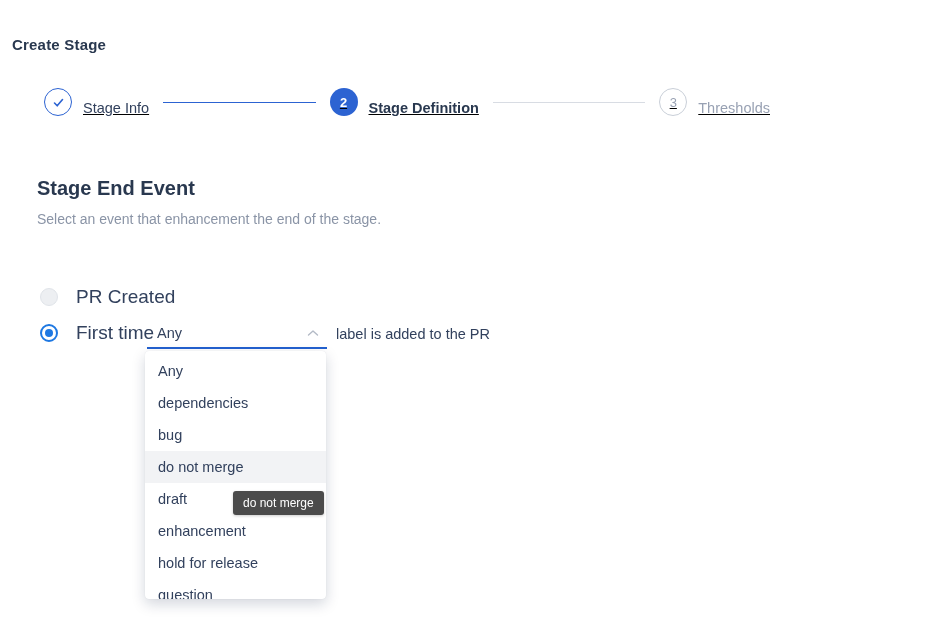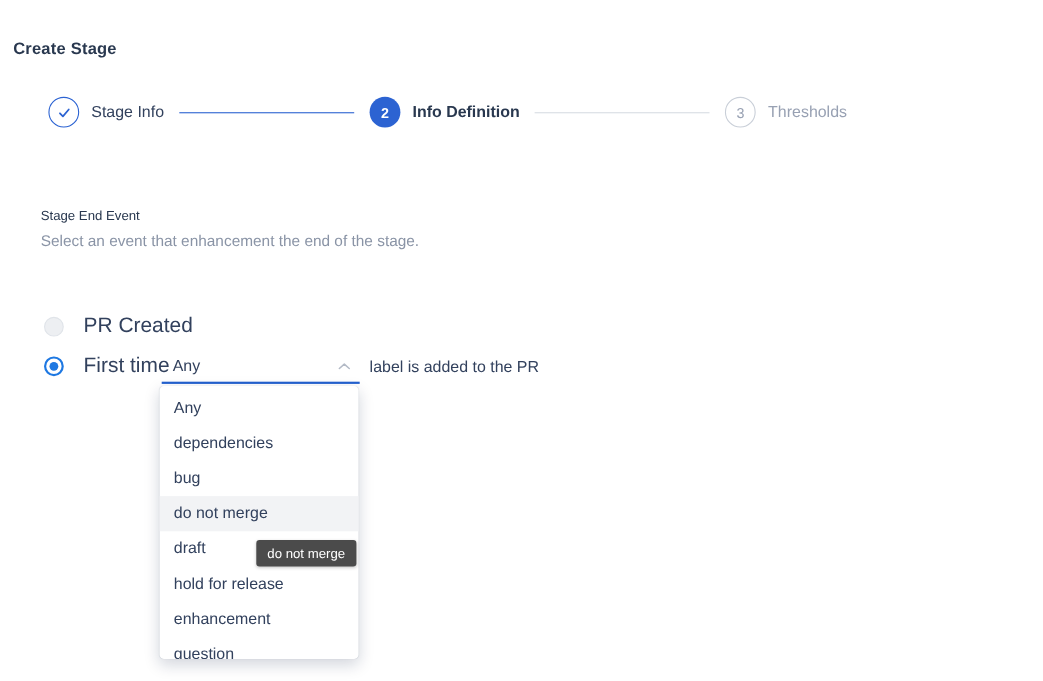--- a/index.html
+++ b/index.html
@@ -18,34 +18,34 @@
   }
   *{box-sizing:border-box;margin:0;padding:0;}
   html,body{background:#fff;}
   body{font-family:"Liberation Sans",sans-serif;}
   .page{position:relative;width:812px;height:619px;background:#fff;overflow:hidden;margin-top:11px;}
 
   .page-title{position:absolute;left:12px;top:25px;font-size:15px;font-weight:bold;color:var(--text-bold);letter-spacing:.2px;}
 
   
   .stepper{position:absolute;left:44px;right:42px;top:77px;height:28px;display:flex;align-items:center;}
-  .step{display:flex;align-items:center;flex:0 0 auto;}
+  .step{display:flex;align-items:flex-end;flex:0 0 auto;text-decoration:underline;}
   .circle{width:28px;height:28px;border-radius:50%;display:flex;align-items:center;justify-content:center;font-size:13px;flex:0 0 auto;}
   .circle.done{border:1.5px solid var(--blue);background:#fff;}
   .circle.active{background:var(--blue);color:#fff;font-weight:bold;}
   .circle.upcoming{border:1px solid var(--circle-border-gray);color:var(--muted-gray);background:#fff;}
   .step-label{margin-left:11px;font-size:14.5px;color:var(--text-dark);white-space:nowrap;}
   .step-label.bold{font-weight:bold;color:var(--text-bold);}
   .step-label.gray{color:var(--muted-gray);}
   .connector{flex:1 1 auto;height:0;margin:0 14px;}
   .connector.blue{border-top:1.5px solid var(--blue);}
   .connector.gray{border-top:1.5px solid var(--connector-gray);}
 
   
-  .section-heading{position:absolute;left:37px;top:178px;font-size:12px;font-weight:normal;color:var(--text-bold);}
+  .section-heading{position:absolute;left:37px;top:166px;font-size:20px;font-weight:bold;color:var(--text-bold);}
   .section-desc{position:absolute;left:37px;top:200px;font-size:14px;color:var(--text-gray);}
 
   
   .radio-row{position:absolute;display:flex;align-items:center;cursor:default;}
   .radio-row-1{left:40px;top:277px;height:18px;}
   .radio-row-2{left:40px;top:313px;height:18px;justify-content:center;}
   .radio{width:18px;height:18px;border-radius:50%;flex:0 0 auto;}
   .radio.off{background:#edeff2;border:1px solid #e0e4e9;}
   .radio.on{border:2px solid var(--radio-blue);background:#fff;display:flex;align-items:center;justify-content:center;}
   .radio.on .dot{width:8px;height:8px;border-radius:50%;background:var(--radio-blue);}
@@ -80,21 +80,21 @@
       <span class="circle done">
         <svg width="13" height="13" viewBox="0 0 13 13">
           <polyline points="2.5,7 5.2,9.8 10.5,3.5" fill="none" stroke="#2c63d2" stroke-width="1.6" stroke-linecap="round" stroke-linejoin="round"></polyline>
         </svg>
       </span>
       <span class="step-label">Stage Info</span>
     </div>
     <div class="connector blue"></div>
     <div class="step">
       <span class="circle active">2</span>
-      <span class="step-label bold">Info Definition</span>
+      <span class="step-label bold">Stage Definition</span>
     </div>
     <div class="connector gray"></div>
     <div class="step">
       <span class="circle upcoming">3</span>
       <span class="step-label gray">Thresholds</span>
     </div>
   </div>
 
   <div class="section-heading">Stage End Event</div>
   <div class="section-desc">Select an event that enhancement the end of the stage.</div>
@@ -121,20 +121,20 @@
   </div>
 
   <div class="suffix-text">label is added to the PR</div>
 
   <div class="dropdown-panel">
     <div class="dropdown-option">Any</div>
     <div class="dropdown-option">dependencies</div>
     <div class="dropdown-option">bug</div>
     <div class="dropdown-option highlighted">do not merge</div>
     <div class="dropdown-option">draft</div>
+    <div class="dropdown-option">enhancement</div>
     <div class="dropdown-option">hold for release</div>
-    <div class="dropdown-option">enhancement</div>
     <div class="dropdown-option">question</div>
   </div>
 
   <div class="tooltip">do not merge</div>
 
 </div>
 
 </body></html>

